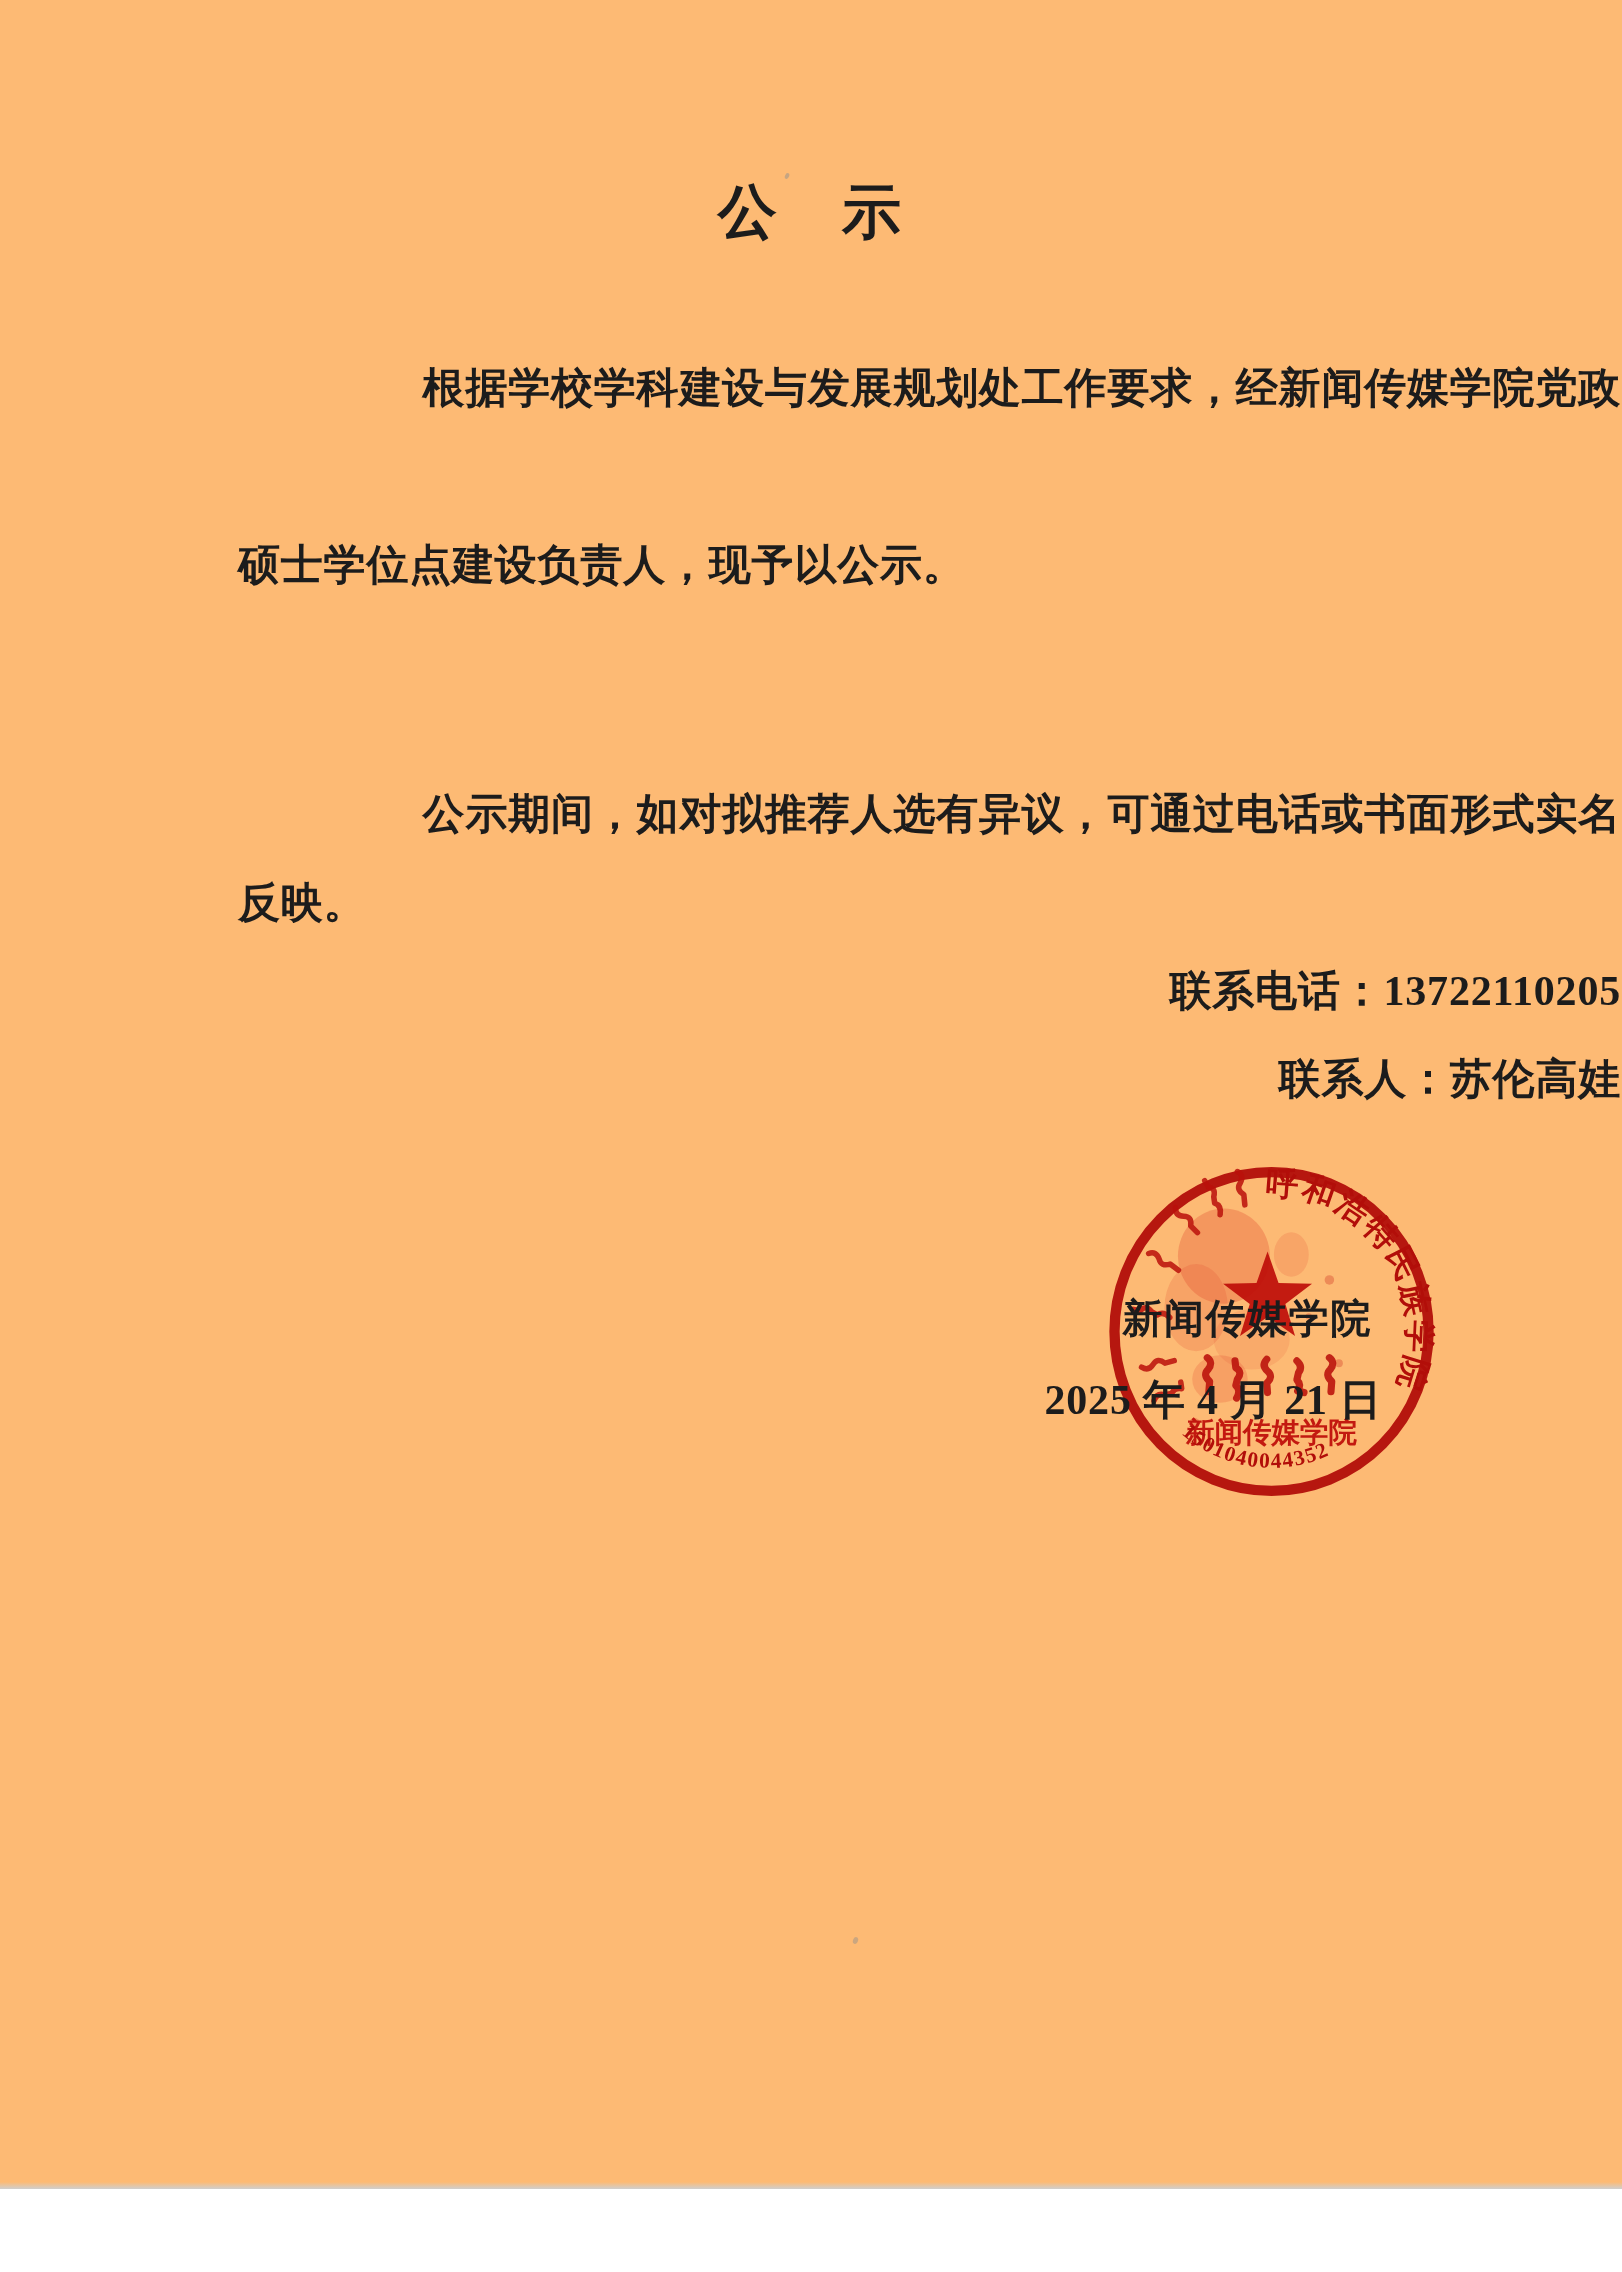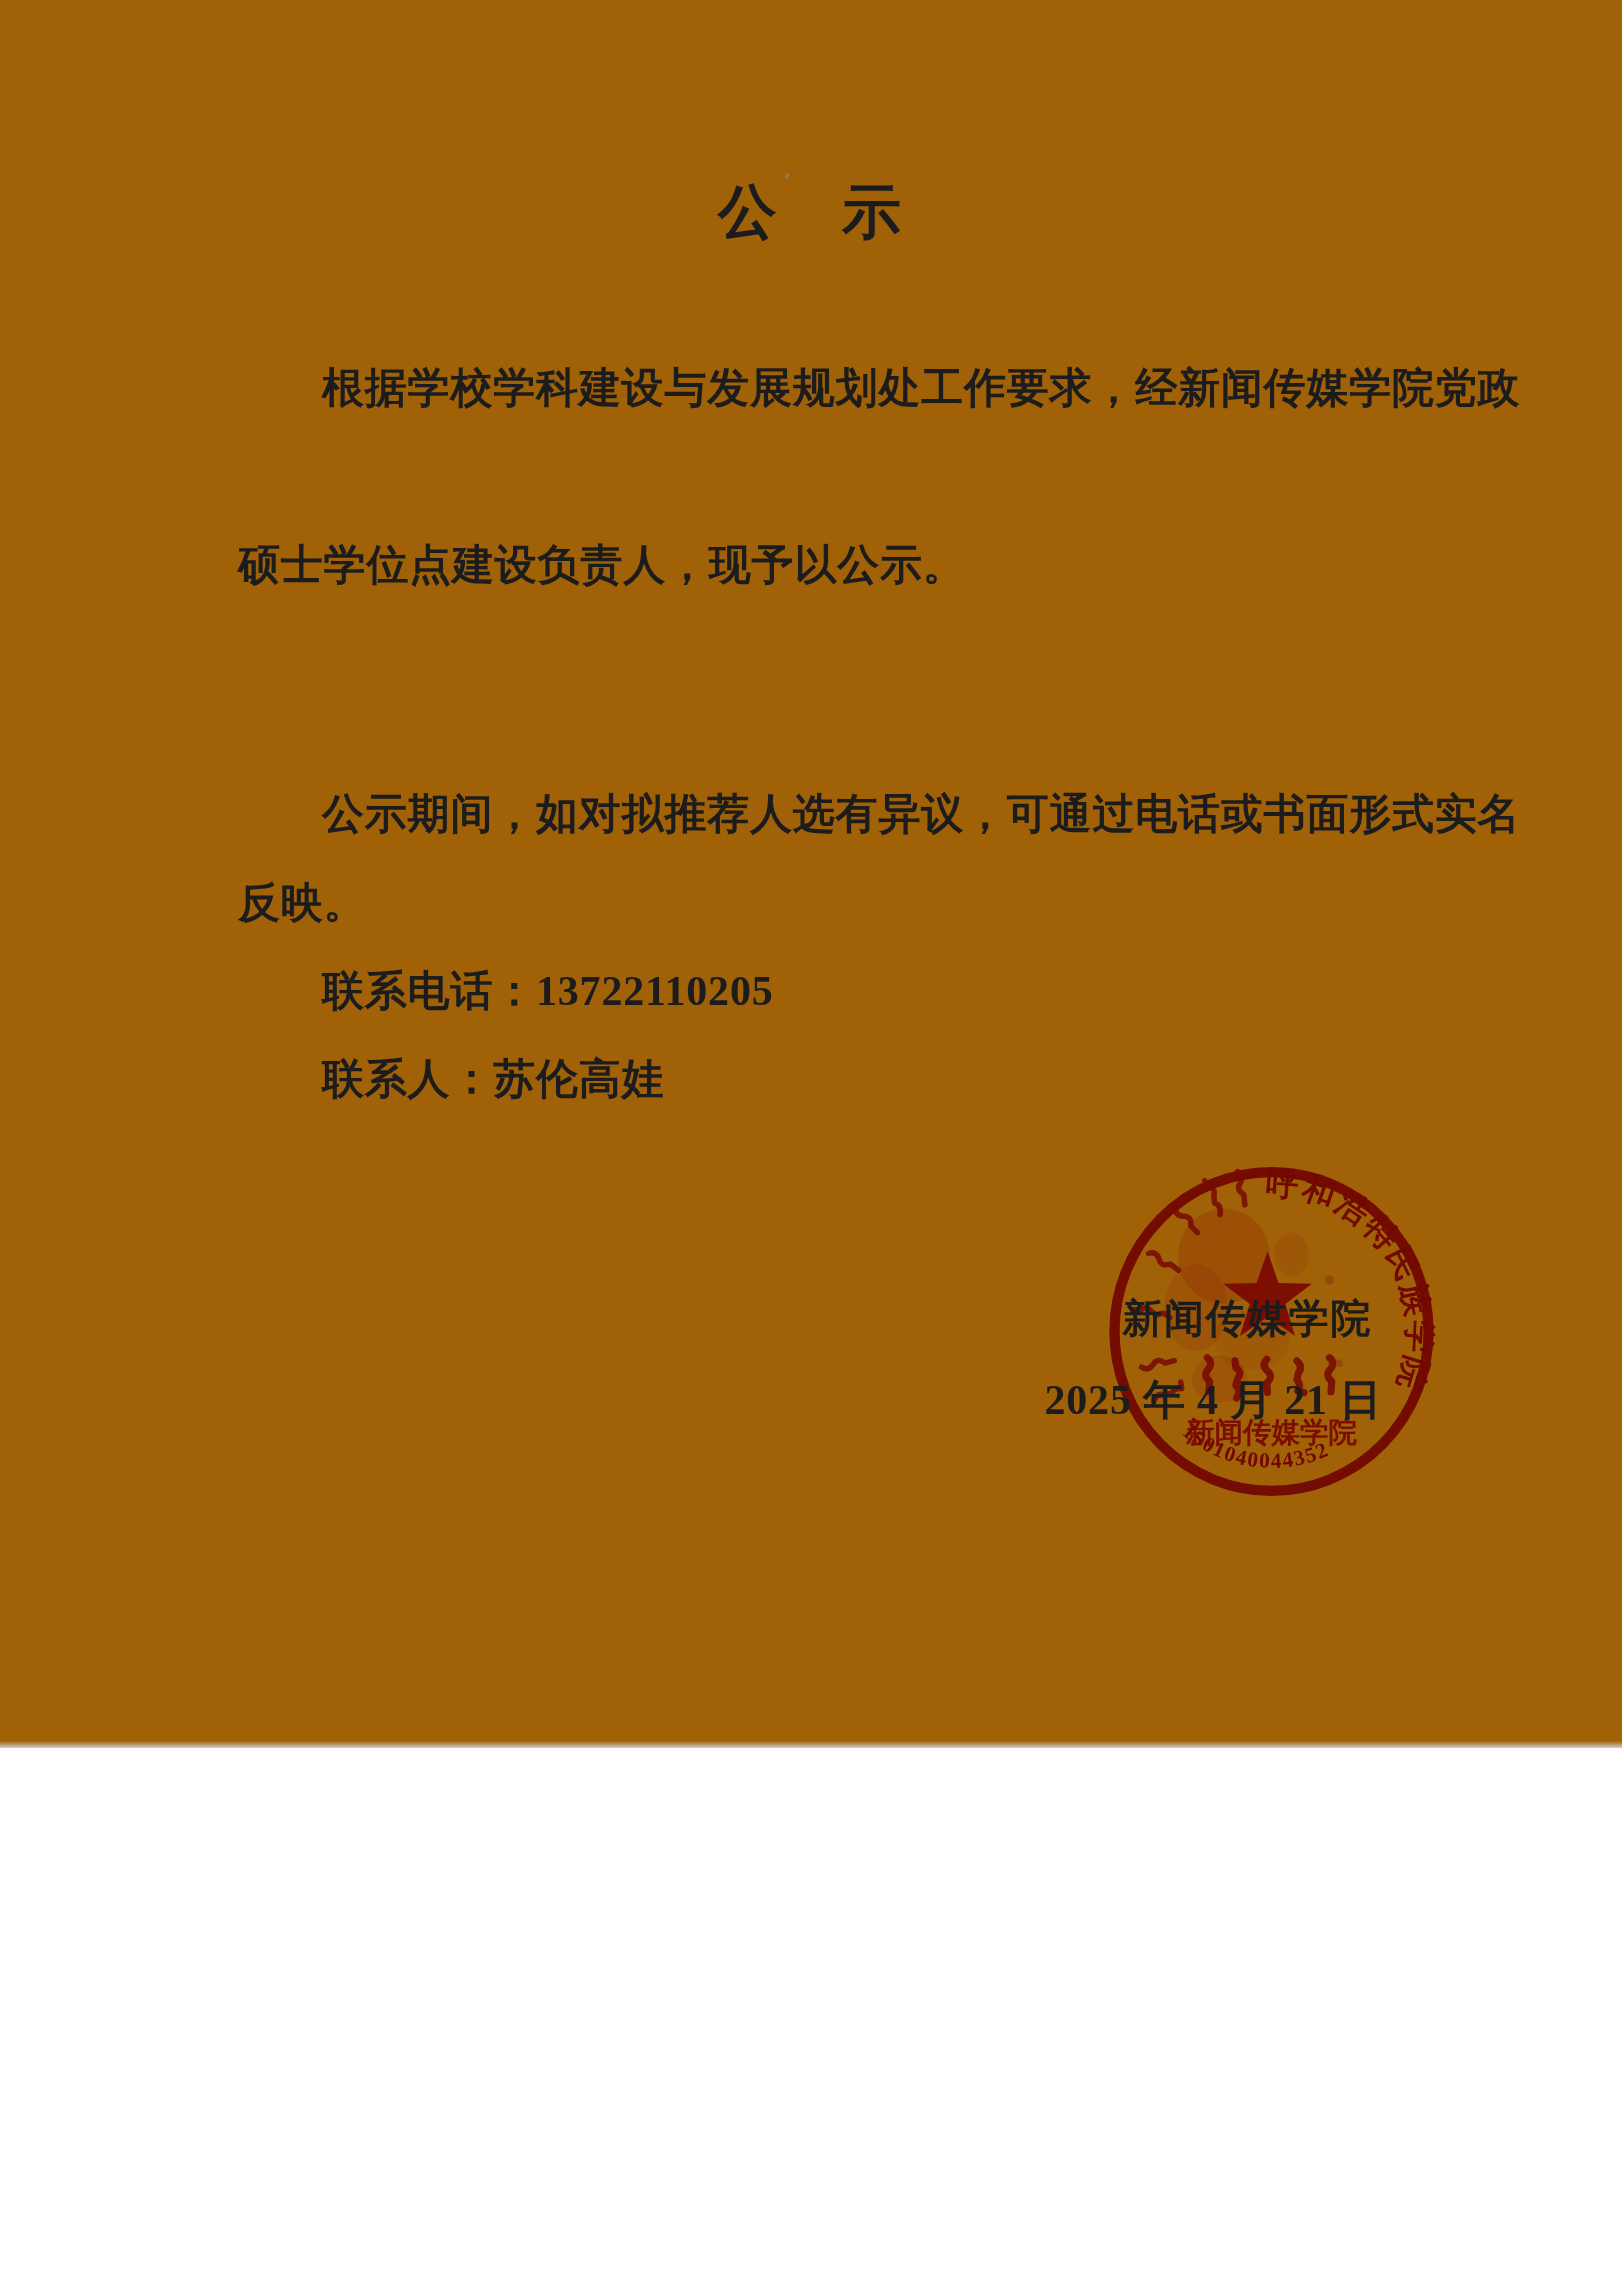--- a/index.html
+++ b/index.html
@@ -1,39 +1,39 @@
 <!DOCTYPE html>
 <html style="font-size:12.7px"><head>
 <meta charset="utf-8">
 <style>
   html,body{margin:0;padding:0;background:#ffffff;}
   .page{
     position:relative;
-    width:1622px;height:1748px;
-    background:#a16207;
+    width:1622px;height:2189px;
+    background:#fdba74;
     overflow:hidden;
     font-family:"Liberation Serif","DejaVu Serif",serif;
     color:#1c1c1c;
   }
   .doc-title{
     position:absolute;top:173px;left:0;width:100%;
     text-align:center;
     font-size:59px;line-height:79px;
     font-weight:700;
     letter-spacing:3.2px;
     white-space:nowrap;
   }
   .bodyline{
     position:absolute;left:238px;width:1299px;
     font-size:42px;line-height:89px;height:89px;
     font-weight:700;
     white-space:nowrap;
     letter-spacing:0.8px;
   }
-  .indent{padding-left:84px;}
+  .indent{padding-left:84px;text-align:right;}
   .l1{top:344px;} .l2{top:432px;} .l3{top:521px;}
   .l4{top:681px;} .l5{top:770px;} .l6{top:859px;}
   .l7{top:947px;} .l8{top:1035px;} .l9{top:1122px;}
   .sig{
     position:absolute;text-align:right;white-space:nowrap;
     font-weight:700;z-index:3;
   }
   .sig-org{top:1277px;right:250px;font-size:40px;line-height:84px;letter-spacing:1.6px;}
   .sig-date{top:1358px;right:240px;font-size:42px;line-height:84px;letter-spacing:0.8px;}
   .seal{

